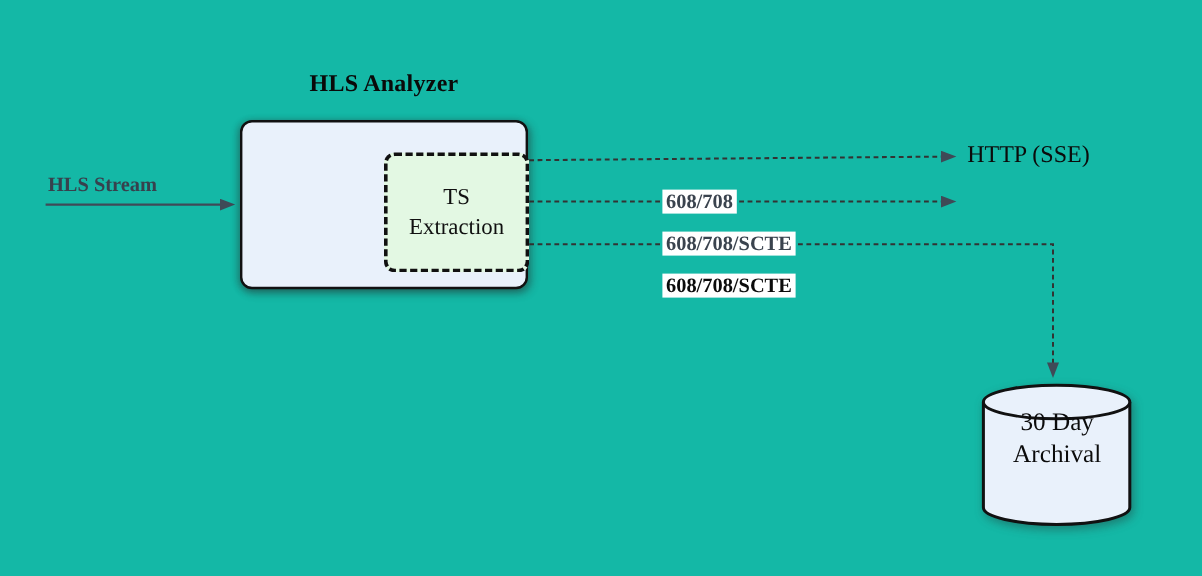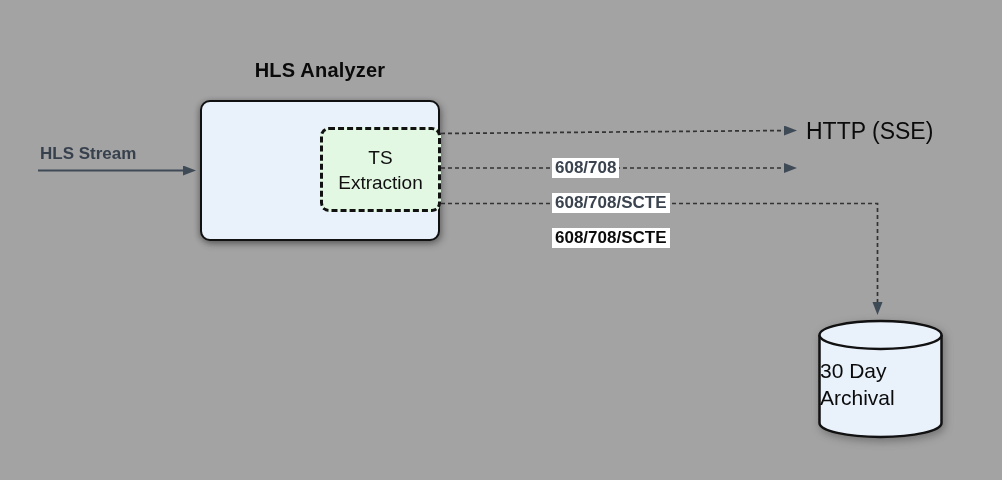--- a/index.html
+++ b/index.html
@@ -5,22 +5,23 @@
   html, body {
     margin: 0;
     padding: 0;
     background: #ffffff;
     font-family: "Liberation Sans", sans-serif;
   }
   .canvas {
     position: relative;
     width: 1002px;
     height: 480px;
-    background: #a3a3a3;
+    background: #14b8a6;
     overflow: hidden;
+    font-family: Liberation Serif, serif;
   }
   .layer {
     position: absolute;
     left: 0;
     top: 0;
   }
   .abs { position: absolute; }
 
   .diagram-title {
     left: 200px;
@@ -40,21 +41,21 @@
     background: #E9F1FB;
     border: 2px solid #111111;
     border-radius: 10px;
     box-sizing: border-box;
     box-shadow: 2px 3px 7px rgba(40,40,40,0.45), -2px 1px 5px rgba(40,40,40,0.25);
   }
   .ts-box {
     left: 320px;
     top: 127px;
     width: 121px;
-    height: 85px;
+    height: 100px;
     background: #E3F8E3;
     border: 3px dashed #111111;
     border-radius: 9px;
     box-sizing: border-box;
     display: flex;
     align-items: center;
     justify-content: center;
     text-align: center;
     font-size: 19px;
     line-height: 25px;
@@ -77,31 +78,32 @@
     padding: 0 3px;
     white-space: nowrap;
     margin-top: 36px;
   }
   .flow-label.gray { color: #3A434E; }
   .flow-label.black { color: #0b0b0b; }
   .flow-label-1 { left: 552px; top: 122px; }
   .flow-label-2 { left: 552px; top: 157px; }
   .flow-label-3 { left: 552px; top: 192px; }
   .endpoint {
-    font-size: 23px;
+    font-size: 20px;
     color: #0b0b0b;
     white-space: nowrap;
     text-align: center;
   }
   .endpoint-sse { left: 806px; top: 118px; }
   .endpoint-polling { left: 806px; top: 156px; }
   .archive-label {
     left: 820px;
-    top: 357px;
+    top: 338px;
     width: 122px;
+    text-align: center;
     font-size: 21px;
     line-height: 27px;
     color: #0b0b0b;
   }
   .cyl { filter: drop-shadow(2px 3px 4px rgba(40,40,40,0.4)); }
   .cylbody { fill: #E9F1FB; stroke: #111111; stroke-width: 2.5; }
   .connector {
     fill: none;
     stroke: #333333;
     stroke-width: 1.7;

